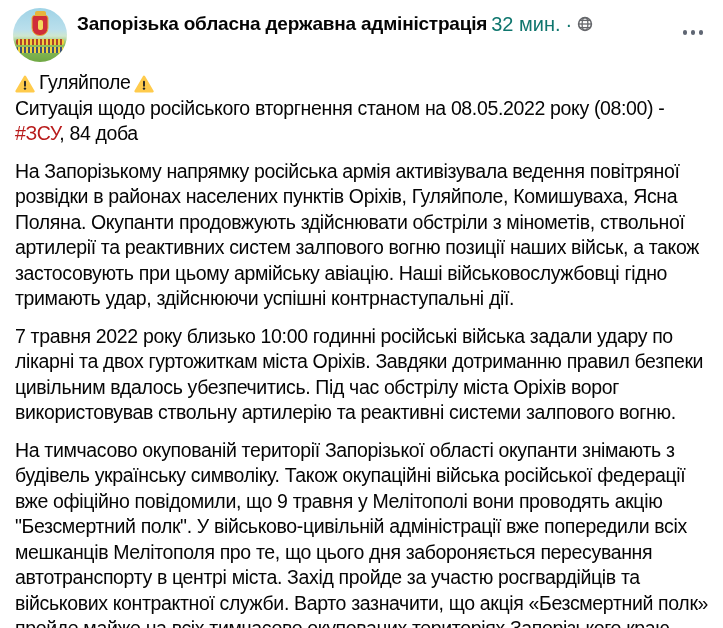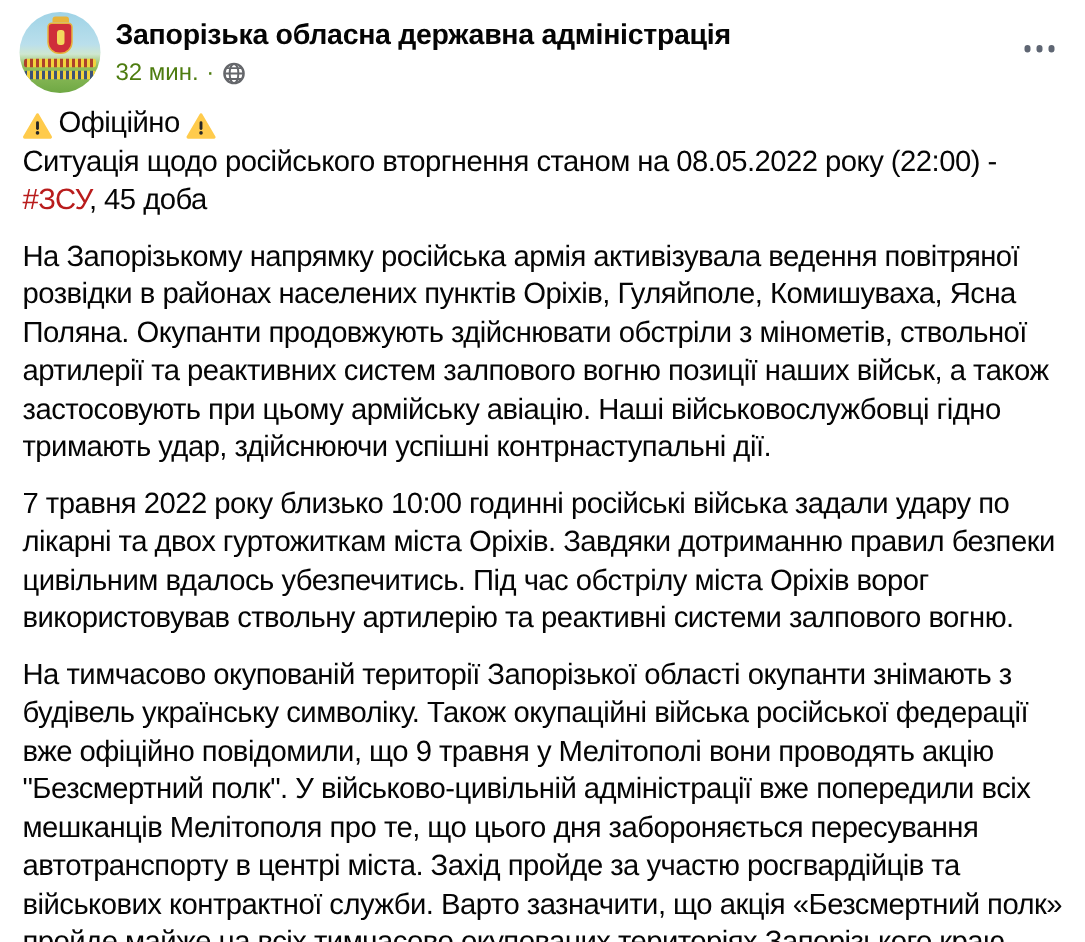--- a/index.html
+++ b/index.html
@@ -81,40 +81,40 @@
   }
   .av-band2 {
     top: 39px;
     background-image: repeating-linear-gradient(90deg, rgba(30,60,130,0.85) 0 2px, transparent 2px 4px);
   }
 
   .header-info {
     margin-left: 10px;
     padding-top: 5px;
     display: flex;
-    flex-direction: column;
+    flex-direction: row;
     gap: 4px;
     min-width: 0;
     text-align: right;
   }
   .page-name {
     font-size: 19px;
     font-weight: bold;
     color: #050505;
     letter-spacing: -0.2px;
     text-decoration: none;
     cursor: pointer;
     line-height: 22px;
   }
   .meta {
     display: flex;
     align-items: center;
     gap: 5px;
-    font-size: 16px;
-    color: #4d7c0f;
+    font-size: 20px;
+    color: #0f766e;
     line-height: 19px;
   }
   .meta .ts { cursor: pointer; }
   .globe { display: inline-flex; align-items: center; }
 
   .more {
     margin-left: auto;
     margin-top: 16px;
     display: flex;
     align-items: center;
@@ -196,29 +196,29 @@
 
     <p class="para">
       <span class="official-line">
         <span class="warn">
           <svg width="20" height="20" viewBox="0 0 24 24">
             <path d="M12 3.2 L22.3 20.8 H1.7 Z" fill="#FFCB4C" stroke="#FFCB4C" stroke-width="2.6" stroke-linejoin="round"></path>
             <rect x="10.85" y="8.2" width="2.3" height="7" rx="1.15" fill="#262626"></rect>
             <circle cx="12" cy="17.5" r="1.45" fill="#262626"></circle>
           </svg>
         </span>
-        <span>Офіційно</span>
+        <span>Гуляйполе</span>
         <span class="warn">
           <svg width="20" height="20" viewBox="0 0 24 24">
             <path d="M12 3.2 L22.3 20.8 H1.7 Z" fill="#FFCB4C" stroke="#FFCB4C" stroke-width="2.6" stroke-linejoin="round"></path>
             <rect x="10.85" y="8.2" width="2.3" height="7" rx="1.15" fill="#262626"></rect>
             <circle cx="12" cy="17.5" r="1.45" fill="#262626"></circle>
           </svg>
         </span>
-      </span><span>Ситуація щодо російського вторгнення станом на 08.05.2022 року (22:00) - </span><a class="hashtag">#ЗСУ</a><span>, 45 доба</span>
+      </span><span>Ситуація щодо російського вторгнення станом на 08.05.2022 року (08:00) - </span><a class="hashtag">#ЗСУ</a><span>, 84 доба</span>
     </p>
 
     <p class="para">На Запорізькому напрямку російська армія активізувала ведення повітряної розвідки в районах населених пунктів Оріхів, Гуляйполе, Комишуваха, Ясна Поляна. Окупанти продовжують здійснювати обстріли з мінометів, ствольної артилерії та реактивних систем залпового вогню позиції наших військ, а також застосовують при цьому армійську авіацію. Наші військовослужбовці гідно тримають удар, здійснюючи успішні контрнаступальні дії.</p>
 
     <p class="para">7 травня 2022 року близько 10:00 годинні російські війська задали удару по лікарні та двох гуртожиткам міста Оріхів. Завдяки дотриманню правил безпеки цивільним вдалось убезпечитись. Під час обстрілу міста Оріхів ворог використовував ствольну артилерію та реактивні системи залпового вогню.</p>
 
     <p class="para">На тимчасово окупованій території Запорізької області окупанти знімають з будівель українську символіку. Також окупаційні війська російської федерації вже офіційно повідомили, що 9 травня у Мелітополі вони проводять акцію "Безсмертний полк". У військово-цивільній адміністрації вже попередили всіх мешканців Мелітополя про те, що цього дня забороняється пересування автотранспорту в центрі міста. Захід пройде за участю росгвардійців та військових контрактної служби. Варто зазначити, що акція «Безсмертний полк» пройде майже на всіх тимчасово окупованих територіях Запорізького краю.</p>
 
   </div>
 </div>

